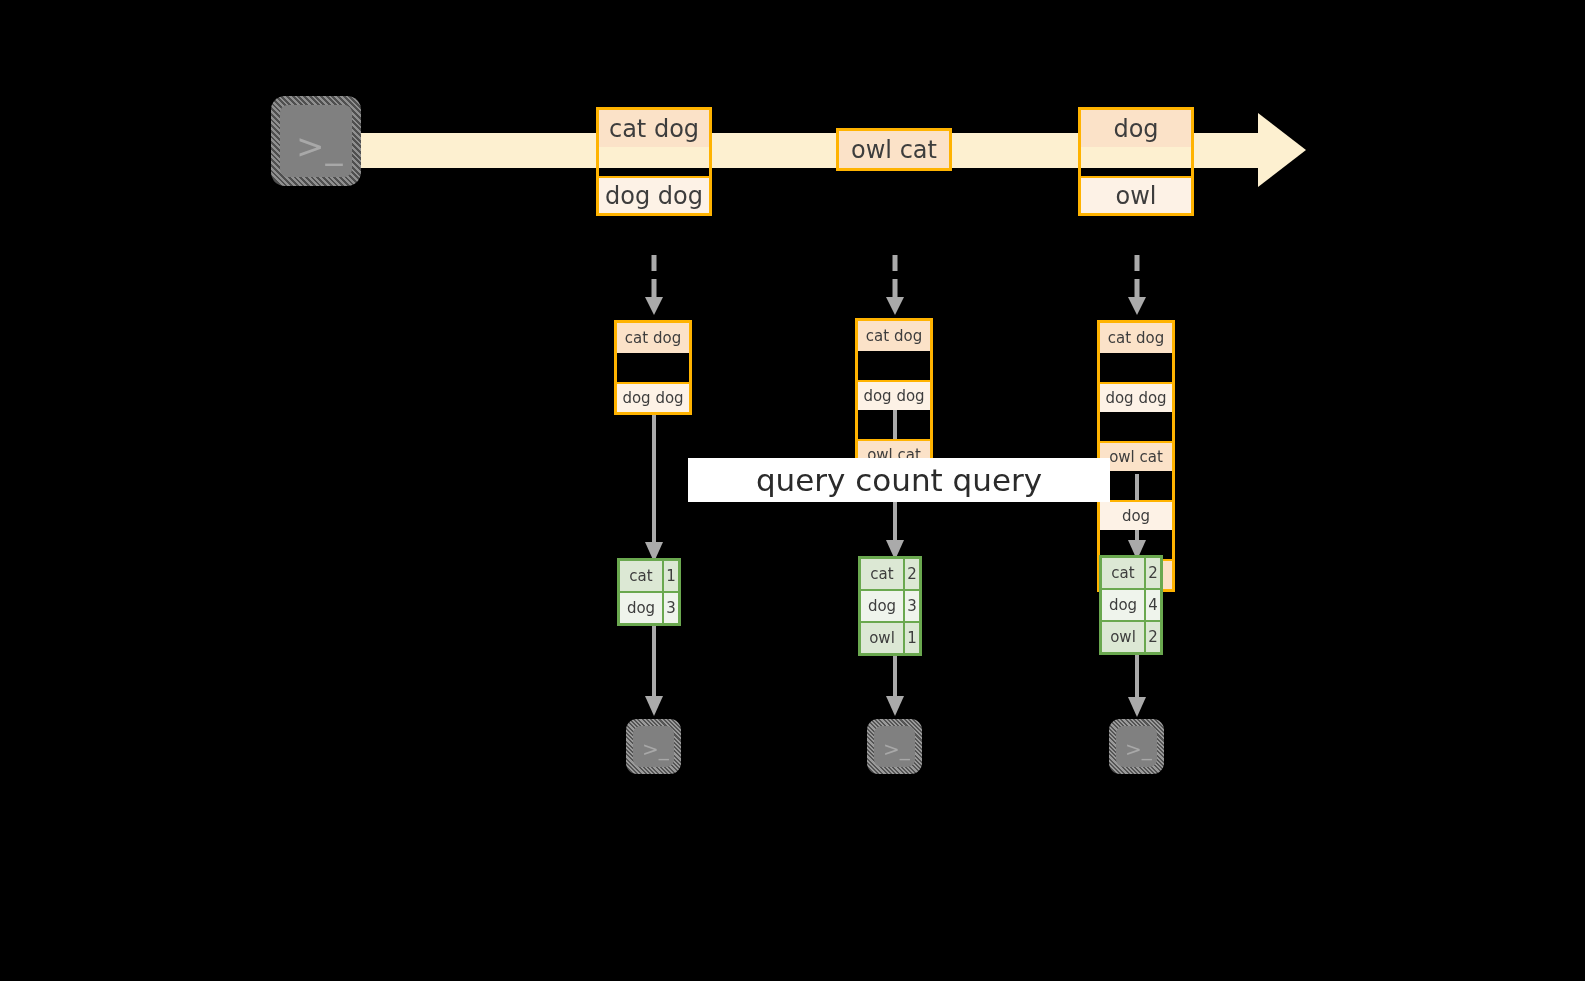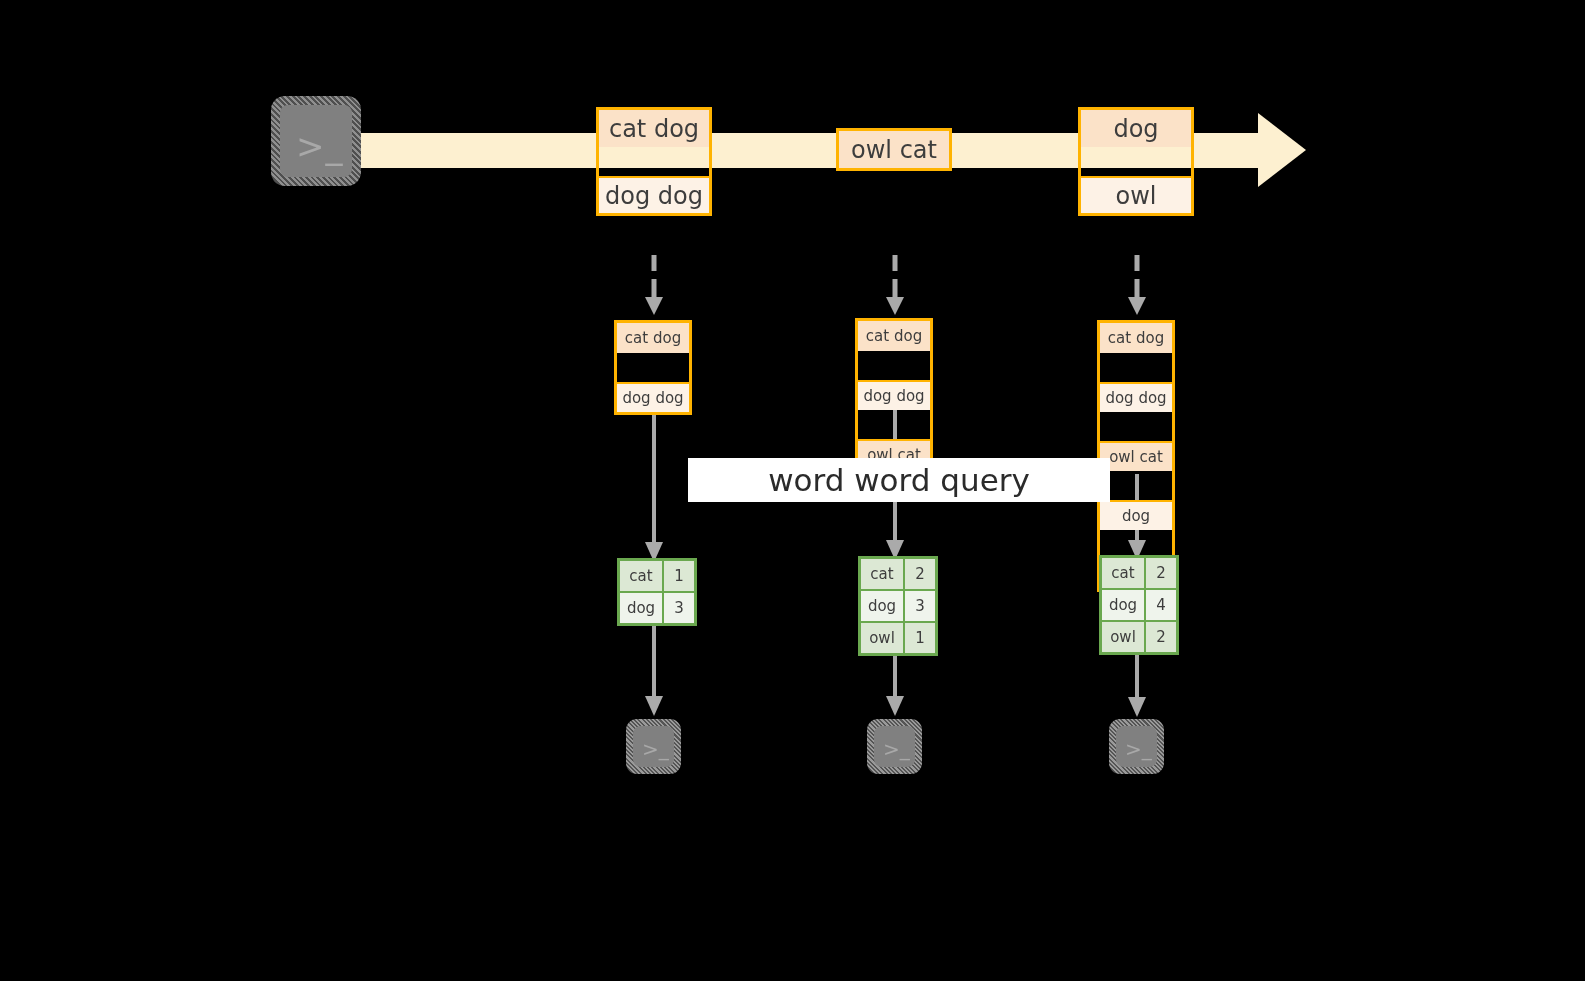--- a/index.html
+++ b/index.html
@@ -131,21 +131,21 @@
     height: 30px;
     font-size: 15px;
   }
 
   
   .gtable {
     position: absolute;
     box-sizing: border-box;
     border: 3px solid #6AA84F;
     z-index: 5;
-    width: 80px;
+    width: 64px;
   }
   .gtable .grow {
     display: flex;
     height: 30px;
   }
   .gtable .grow + .grow {
     border-top: 2px solid #6AA84F;
   }
   .gtable .gc-word {
     flex: 0 0 44px;
@@ -363,16 +363,16 @@
     </svg>
   </div>
 
   <div class="terminal small" style="left:1109px; top:719px;">
     <div class="hatch"></div>
     <div class="inner"></div>
     <div class="prompt">&gt;_</div>
   </div>
 
   <div class="label-band">
-    <span class="txt">word word query</span>
+    <span class="txt">query count query</span>
   </div>
 
 </div>
 
 </body></html>

